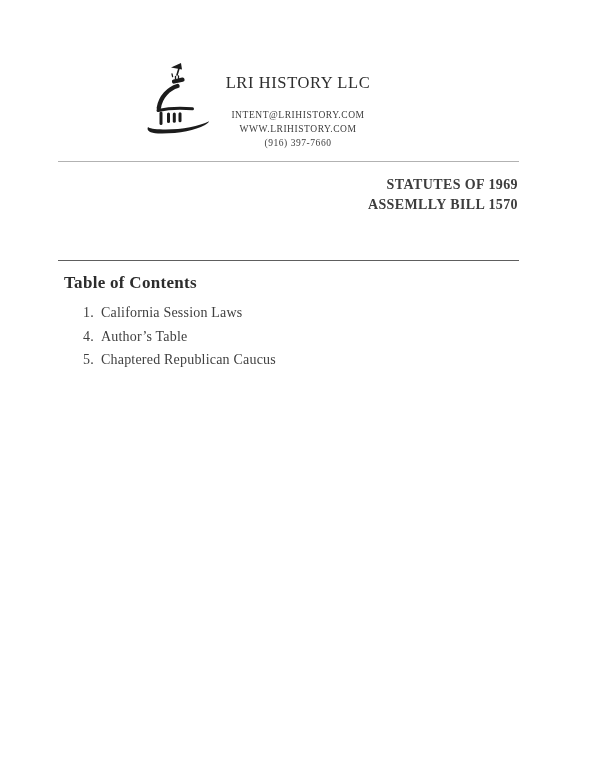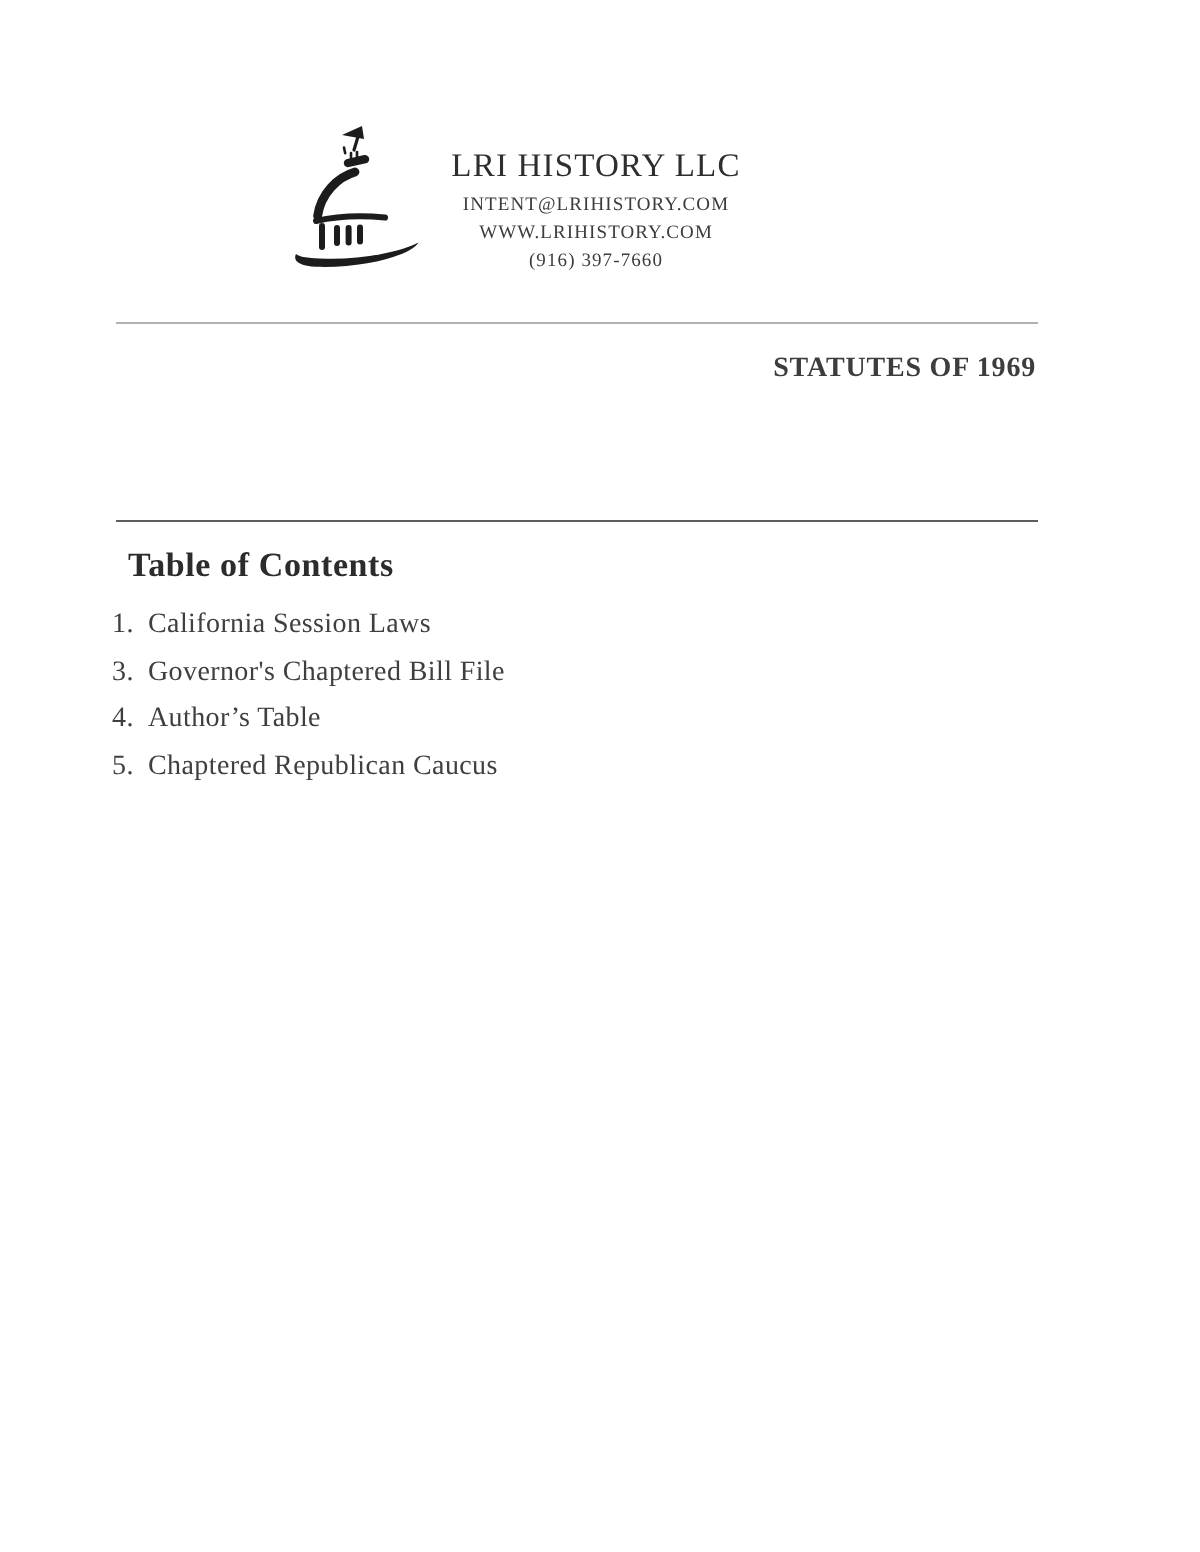--- a/index.html
+++ b/index.html
@@ -34,21 +34,21 @@
     text-align: center;
     color: #2e2e2e;
   }
   .company-name {
     font-size: 16.5px;
     line-height: 19px;
     letter-spacing: 0.6px;
     white-space: nowrap;
   }
   .contact-lines {
-    margin-top: 4px;
+    margin-top: 16px;
     font-size: 9.5px;
     line-height: 14px;
     letter-spacing: 0.55px;
     color: #3c3c3c;
   }
   .contact-lines div { white-space: nowrap; }
 
   
   .rule-top {
     position: absolute;
@@ -87,21 +87,21 @@
     left: 64px;
     top: 273px;
     font-weight: bold;
     font-size: 17px;
     letter-spacing: 0.3px;
     color: #2c2c2c;
     white-space: nowrap;
   }
   .toc-list {
     position: absolute;
-    left: 56px;
+    left: 83px;
     top: 301px;
     font-size: 14px;
     line-height: 23.7px;
     letter-spacing: 0.2px;
     color: #3f3f3f;
   }
   .toc-item { white-space: nowrap; }
   .toc-num {
     display: inline-block;
     width: 18px;
@@ -145,32 +145,30 @@
       <div>INTENT@LRIHISTORY.COM</div>
       <div>WWW.LRIHISTORY.COM</div>
       <div>(916) 397-7660</div>
     </div>
   </div>
 
   <div class="rule-top"></div>
 
   <div class="case-ref">
     <div class="case-line">STATUTES OF 1969</div>
+    <div class="case-line">ASSEMLLY BILL 1570</div>
   </div>
 
   <div class="rule-bottom"></div>
 
   <div class="toc-heading">Table of Contents</div>
 
   <div class="toc-list">
     <div class="toc-item">
       <span class="toc-num">1.</span><span class="toc-label">California Session Laws</span>
-    </div>
-    <div class="toc-item">
-      <span class="toc-num">3.</span><span class="toc-label">Governor's Chaptered Bill File</span>
     </div>
     <div class="toc-item">
       <span class="toc-num">4.</span><span class="toc-label">Author’s Table</span>
     </div>
     <div class="toc-item">
       <span class="toc-num">5.</span><span class="toc-label">Chaptered Republican Caucus</span>
     </div>
   </div>
 
 </div>

